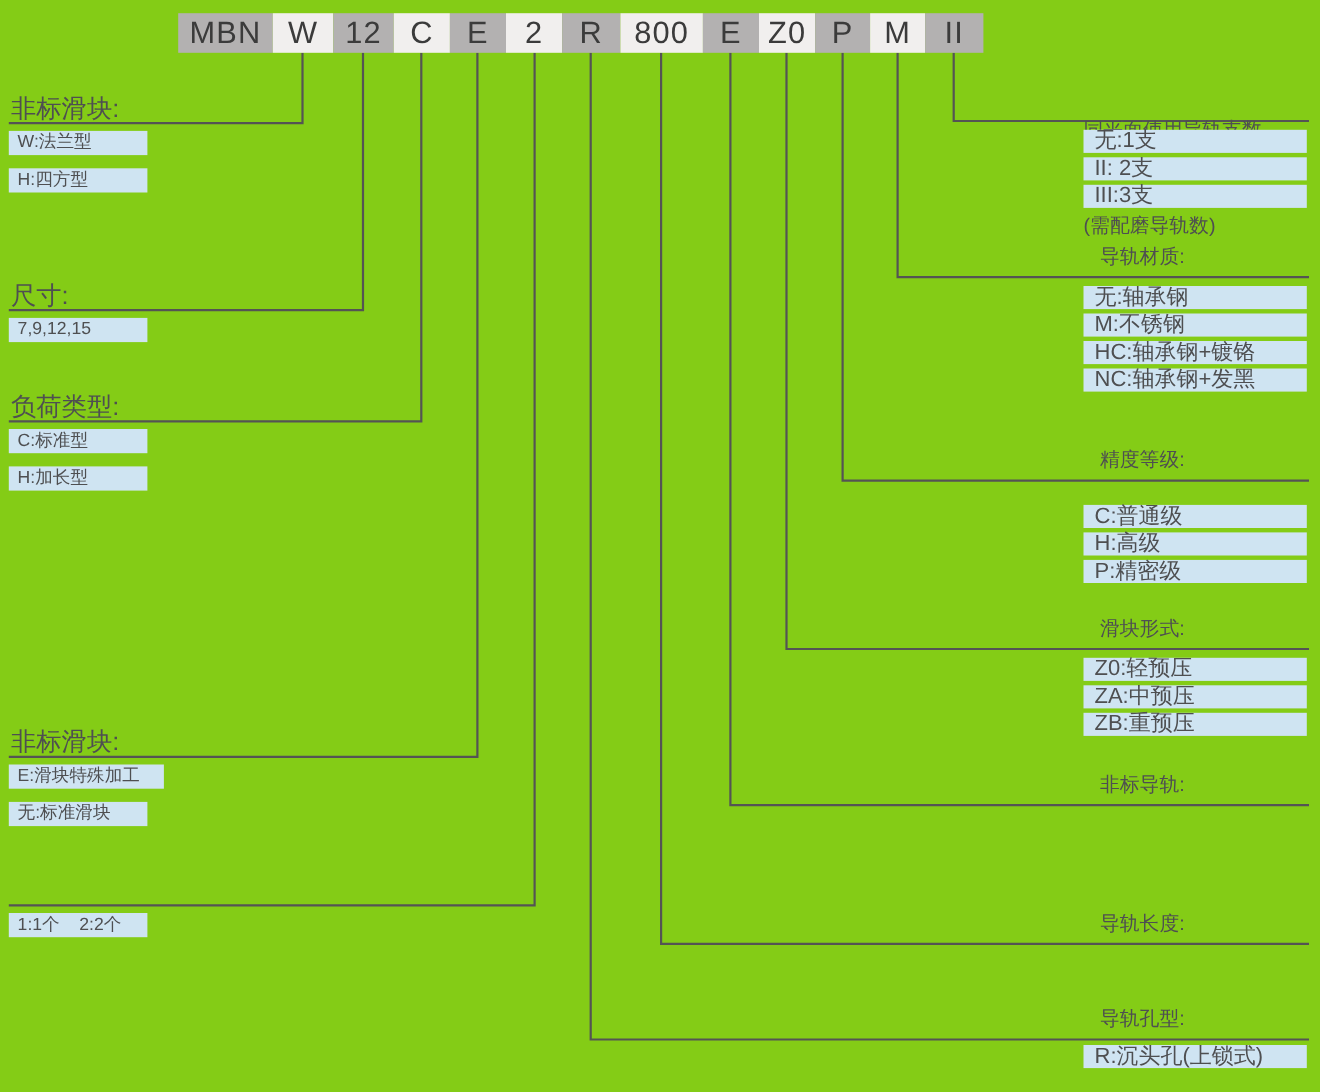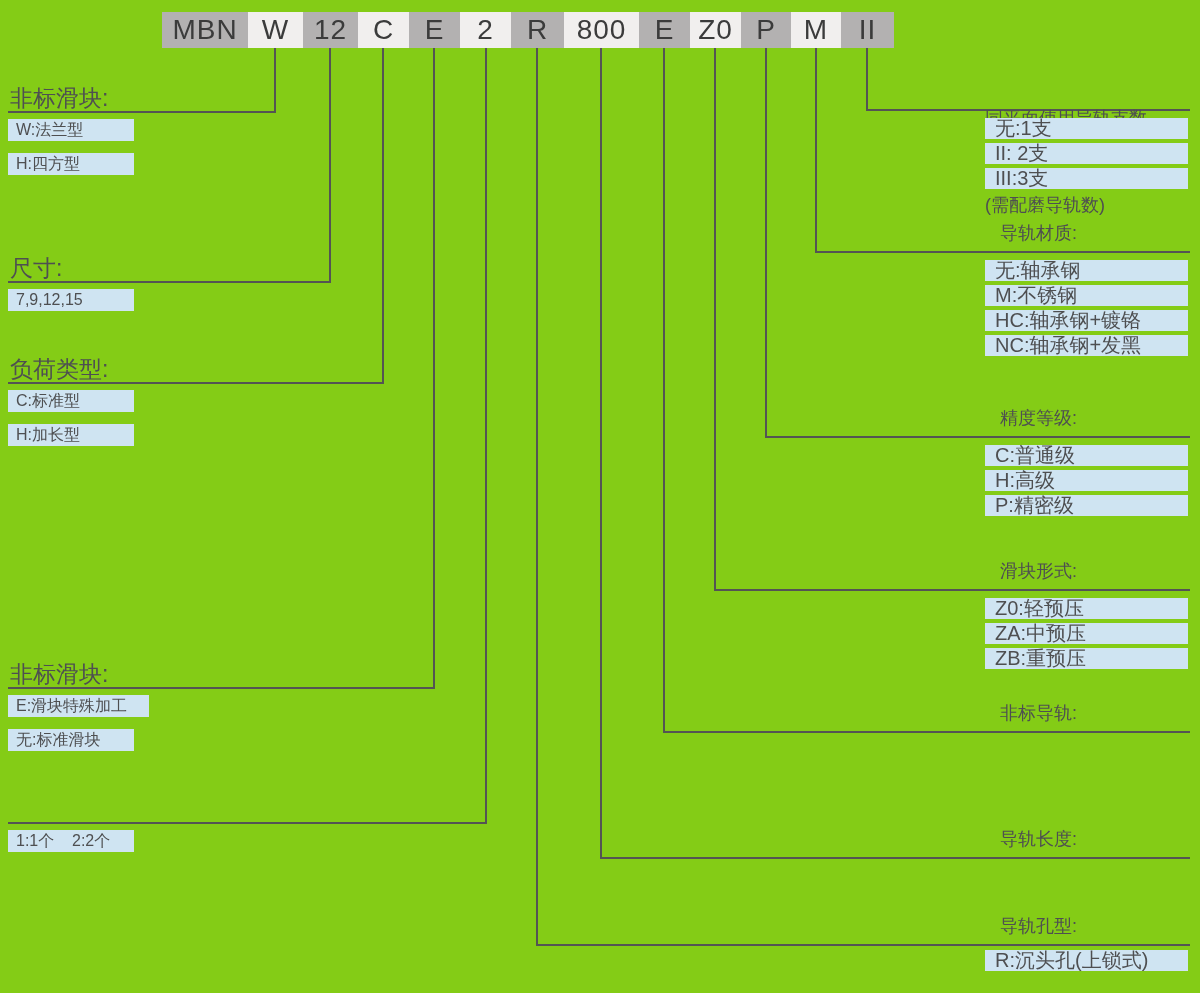--- a/index.html
+++ b/index.html
@@ -126,21 +126,21 @@
 
   <div class="rlabel" style="top:219px">导轨材质:</div>
   <div class="ropts" style="top:260px">
     <div class="opt">无:轴承钢</div>
     <div class="opt">M:不锈钢</div>
     <div class="opt">HC:轴承钢+镀铬</div>
     <div class="opt">NC:轴承钢+发黑</div>
   </div>
 
   <div class="rlabel" style="top:404px">精度等级:</div>
-  <div class="ropts" style="top:445px">
+  <div class="ropts" style="top:459px">
     <div class="opt">C:普通级</div>
     <div class="opt">H:高级</div>
     <div class="opt">P:精密级</div>
   </div>
 
   <div class="rlabel" style="top:557px">滑块形式:</div>
   <div class="ropts" style="top:598px">
     <div class="opt">Z0:轻预压</div>
     <div class="opt">ZA:中预压</div>
     <div class="opt">ZB:重预压</div>

